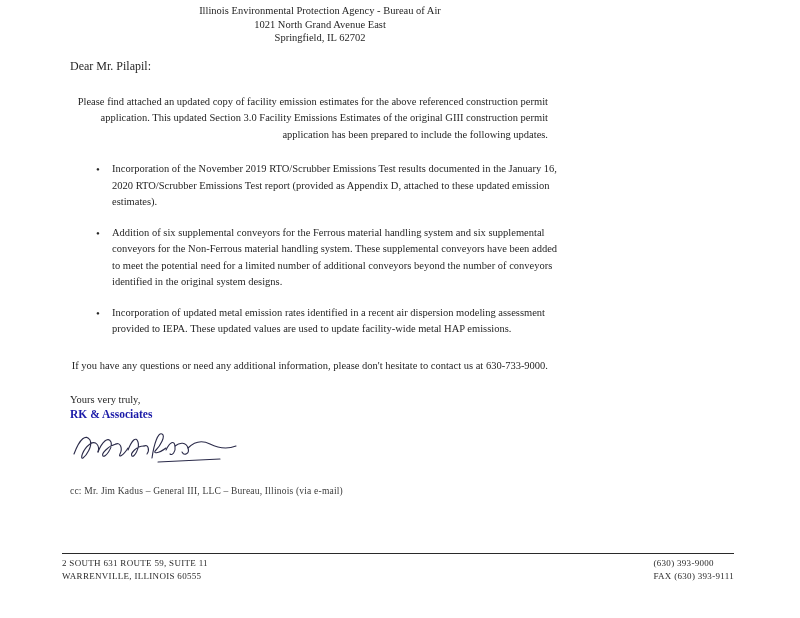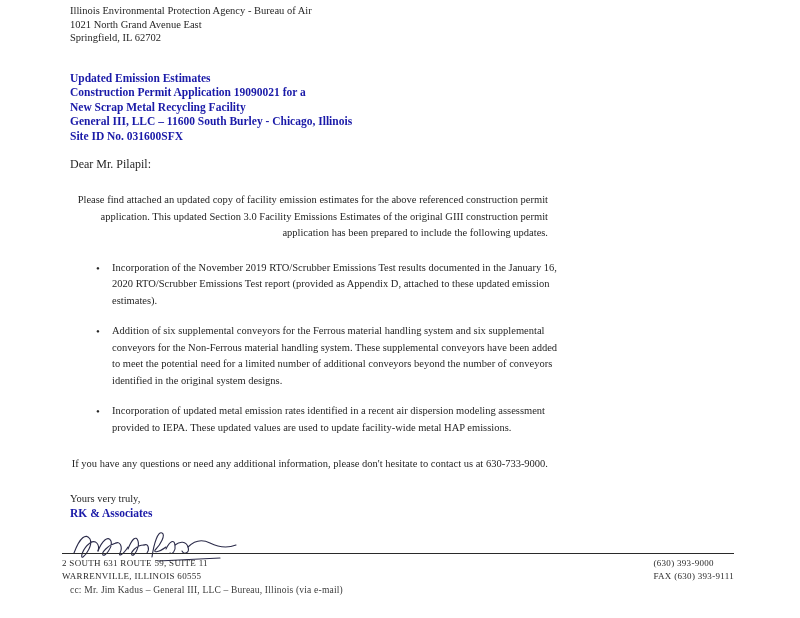--- a/index.html
+++ b/index.html
@@ -25,21 +25,21 @@
     left: 70px;
     top: 0px;
     width: 500px;
   }
   .addr {
     font-size: 10.5px;
     line-height: 13.5px;
     color: #262626;
     padding-top: 4px;
   }
-  .addr div { white-space: nowrap; }
+  .addr div { white-space: nowrap; text-align: center; }
 
   .subject {
     margin-top: 26px;
     color: #1a1aa8;
     font-weight: bold;
     font-size: 11.5px;
     line-height: 14.5px;
   }
   .subject div { white-space: nowrap; }
 
@@ -140,27 +140,20 @@
 <div class="page">
 
   <div class="content">
 
     <div class="addr">
       <div>Illinois Environmental Protection Agency - Bureau of Air</div>
       <div>1021 North Grand Avenue East</div>
       <div>Springfield, IL 62702</div>
     </div>
 
-    <div class="subject">
-      <div>Updated Emission Estimates</div>
-      <div>Construction Permit Application 19090021 for a</div>
-      <div>New Scrap Metal Recycling Facility</div>
-      <div>General III, LLC – 11600 South Burley - Chicago, Illinois</div>
-      <div>Site ID No. 031600SFX</div>
-    </div>
 
     <div class="salutation">Dear Mr. Pilapil:</div>
 
     <div class="para">Please find attached an updated copy of facility emission estimates for the above referenced construction permit application.  This updated Section 3.0 Facility Emissions Estimates of the original GIII construction permit application has been prepared to include the following updates.</div>
 
     <ul class="bullets">
       <li>Incorporation of the November 2019 RTO/Scrubber Emissions Test results documented in the January 16, 2020 RTO/Scrubber Emissions Test report (provided as Appendix D, attached to these updated emission estimates).</li>
       <li>Addition of six supplemental conveyors for the Ferrous material handling system and six supplemental conveyors for the Non-Ferrous material handling system.  These supplemental conveyors have been added to meet the potential need for a limited number of additional conveyors beyond the number of conveyors identified in the original system designs.</li>
       <li>Incorporation of updated metal emission rates identified in a recent air dispersion modeling assessment provided to IEPA.  These updated values are used to update facility-wide metal HAP emissions.</li>
     </ul>

